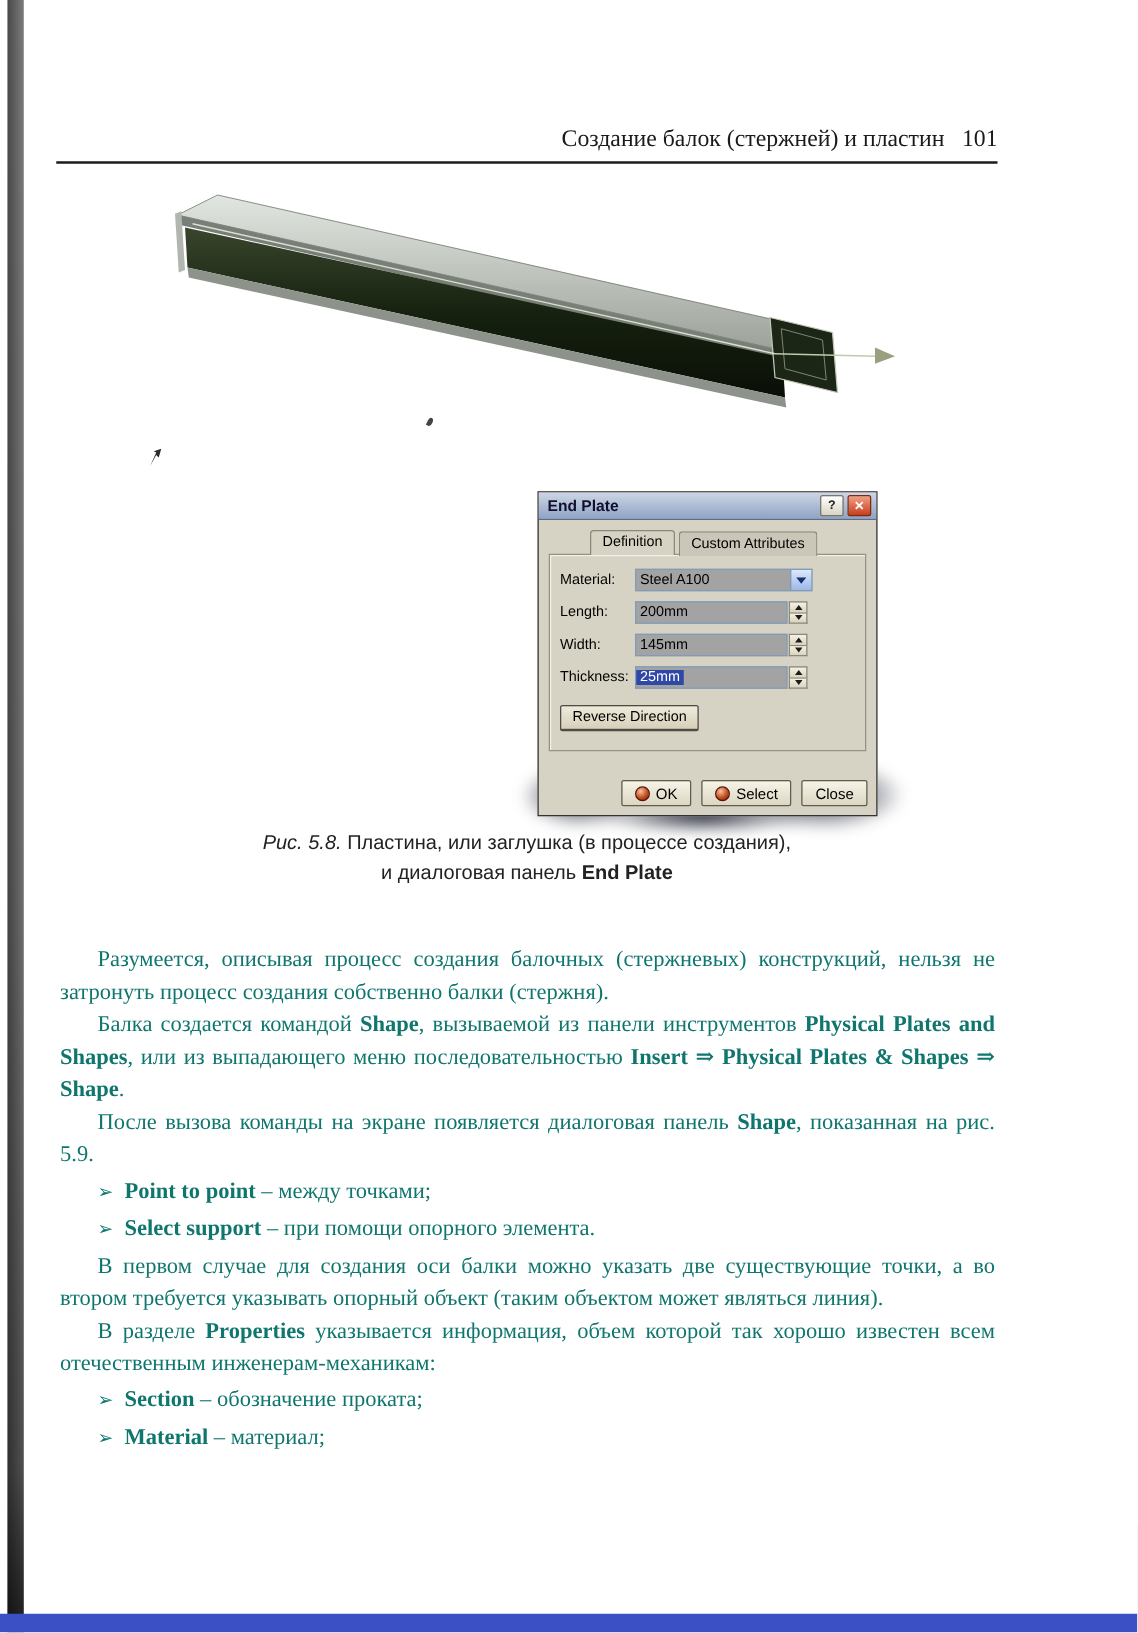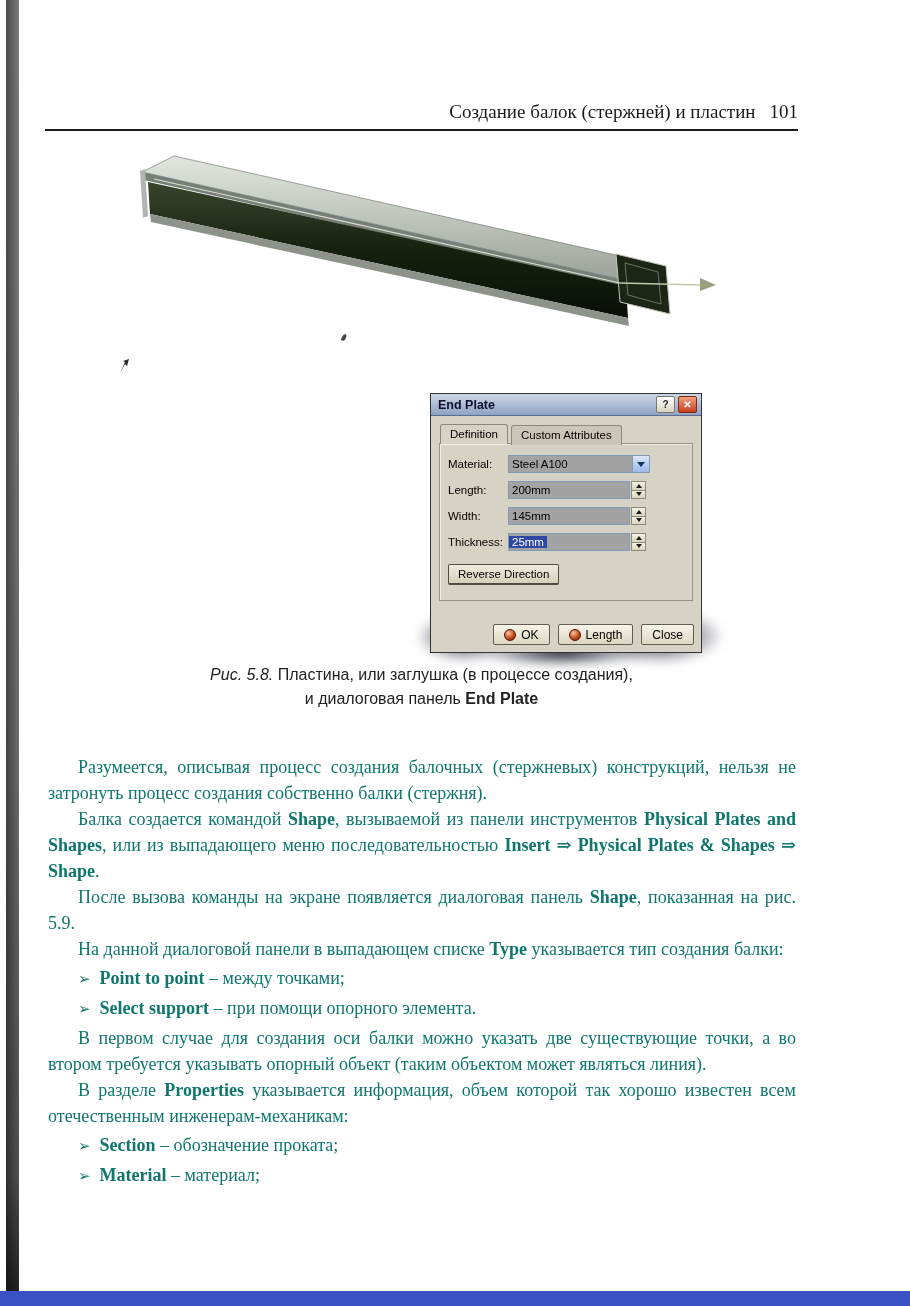--- a/index.html
+++ b/index.html
@@ -50,21 +50,21 @@
   .dialog{position:absolute;left:6px;top:10px;width:270px;height:258px;background:#d6d2c4;
           border:1px solid #333;z-index:2;font-family:"Liberation Sans",sans-serif;}
   .titlebar{height:21px;display:flex;align-items:center;padding:0 4px 0 7px;
             background:linear-gradient(180deg,#cdd6e6,#8fa3c4);border-bottom:1px solid #5a6c92;}
   .dtitle{font-weight:bold;font-size:12.5px;color:#10102e;flex:1;}
   .tbtn{width:17px;height:15px;display:flex;align-items:center;justify-content:center;
         border-radius:2px;margin-left:3px;font-weight:bold;font-size:10px;}
   .help{background:linear-gradient(#ffffff,#d9d4c2);border:1px solid #7a7868;color:#222;}
   .close{background:linear-gradient(#f29f82,#c63f1e);border:1px solid #7e2a10;color:#fff;}
   .dbody{position:absolute;top:21px;left:0;right:0;bottom:0;}
-  .tabs{display:flex;padding:8px 0 0 9px;position:relative;z-index:2;}
+  .tabs{display:flex;padding:8px 0 0 9px;position:relative;z-index:2;margin-left:32px;}
   .tab{font-size:11.5px;padding:3px 9px 2px;border:1px solid #8a8878;border-bottom:none;
        border-radius:3px 3px 0 0;background:#cbc7b8;margin-right:3px;position:relative;top:2px;}
   .tab.active{background:#d6d2c4;top:1px;padding-bottom:4px;}
   .tabpage{position:relative;margin:0 8px;border:1px solid #979383;background:#d6d2c4;
            height:158px;padding:11px 8px 0;box-sizing:border-box;
            box-shadow:inset 1px 1px 0 #f2efe4;}
   .drow{display:flex;align-items:center;margin-bottom:8px;}
   .dlabel{width:60px;font-size:11.5px;}
   .dinput{height:18px;border:1px solid #7f9db9;background:#a3a3a3;display:flex;align-items:center;
           box-sizing:border-box;width:122px;}
@@ -212,40 +212,39 @@
             </div>
           <div class="rev-btn">Reverse Direction</div>
         </div>
         <div class="dfooter" id="dlg-footer">
             <div class="fbtn">
               <span class="fico"></span>
               <span>OK</span>
             </div>
             <div class="fbtn">
               <span class="fico"></span>
-              <span>Length</span>
+              <span>Select</span>
             </div>
             <div class="fbtn">
               <span>Close</span>
             </div>
           </div>
       </div>
     </div>
   </div>
 
   <div id="caption">
       <div><span class="i">Рис. 5.8.</span><span> Пластина, или заглушка (в процессе создания),</span></div>
       <div><span>и диалоговая панель </span><span class="b">End Plate</span></div>
     </div>
 
   <div id="body-text">
       <div class="para indent"><span>Разумеется, описывая процесс создания балочных (стержневых) конструкций, нельзя не затронуть процесс создания собственно балки (стержня).</span></div>
       <div class="para indent"><span>Балка создается командой </span><span class="b">Shape</span><span>, вызываемой из панели инструментов </span><span class="b">Physical Plates and Shapes</span><span>, или из выпадающего меню последовательностью </span><span class="b">Insert</span><span class="b"> ⇒ </span><span class="b">Physical Plates &amp; Shapes</span><span class="b"> ⇒ </span><span class="b">Shape</span><span>.</span></div>
       <div class="para indent"><span>После вызова команды на экране появляется диалоговая панель </span><span class="b">Shape</span><span>, показанная на рис. 5.9.</span></div>
-      <div class="para indent"><span>На данной диалоговой панели в выпадающем списке </span><span class="b">Type</span><span> указывается тип создания балки:</span></div>
       <div class="para bullet"><span class="marker">➢</span><span class="b">Point to point</span><span> – между точками;</span></div>
       <div class="para bullet"><span class="marker">➢</span><span class="b">Select support</span><span> – при помощи опорного элемента.</span></div>
       <div class="para indent"><span>В первом случае для создания оси балки можно указать две существующие точки, а во втором требуется указывать опорный объект (таким объектом может являться линия).</span></div>
       <div class="para indent"><span>В разделе </span><span class="b">Properties</span><span> указывается информация, объем которой так хорошо известен всем отечественным инженерам-механикам:</span></div>
       <div class="para bullet"><span class="marker">➢</span><span class="b">Section</span><span> – обозначение проката;</span></div>
       <div class="para bullet"><span class="marker">➢</span><span class="b">Material</span><span> – материал;</span></div>
     </div>
 
 </div>
 

